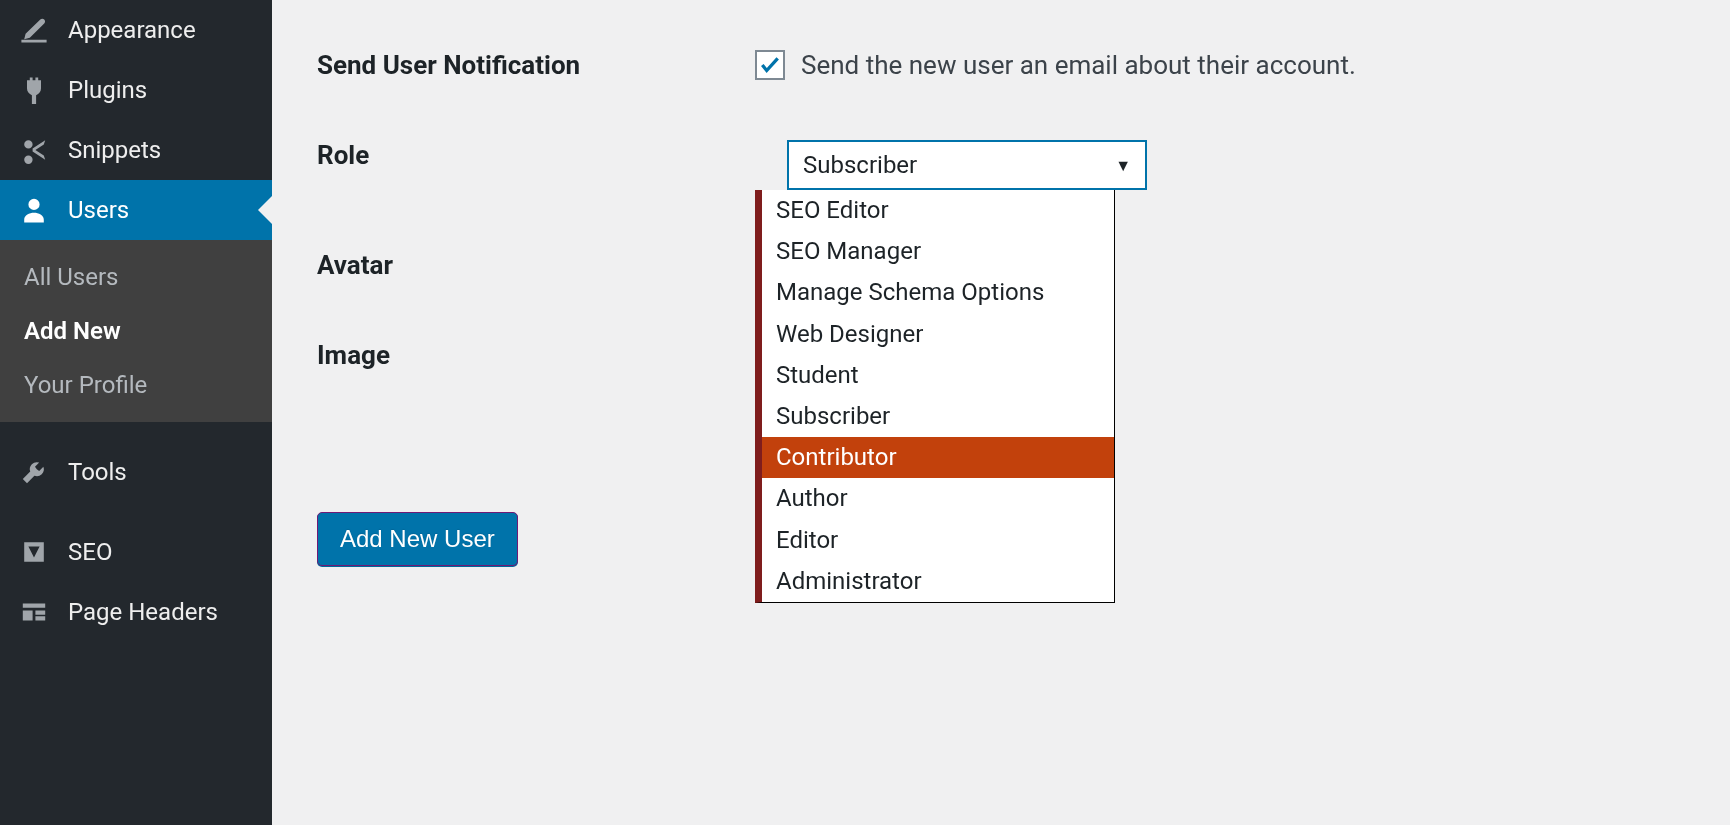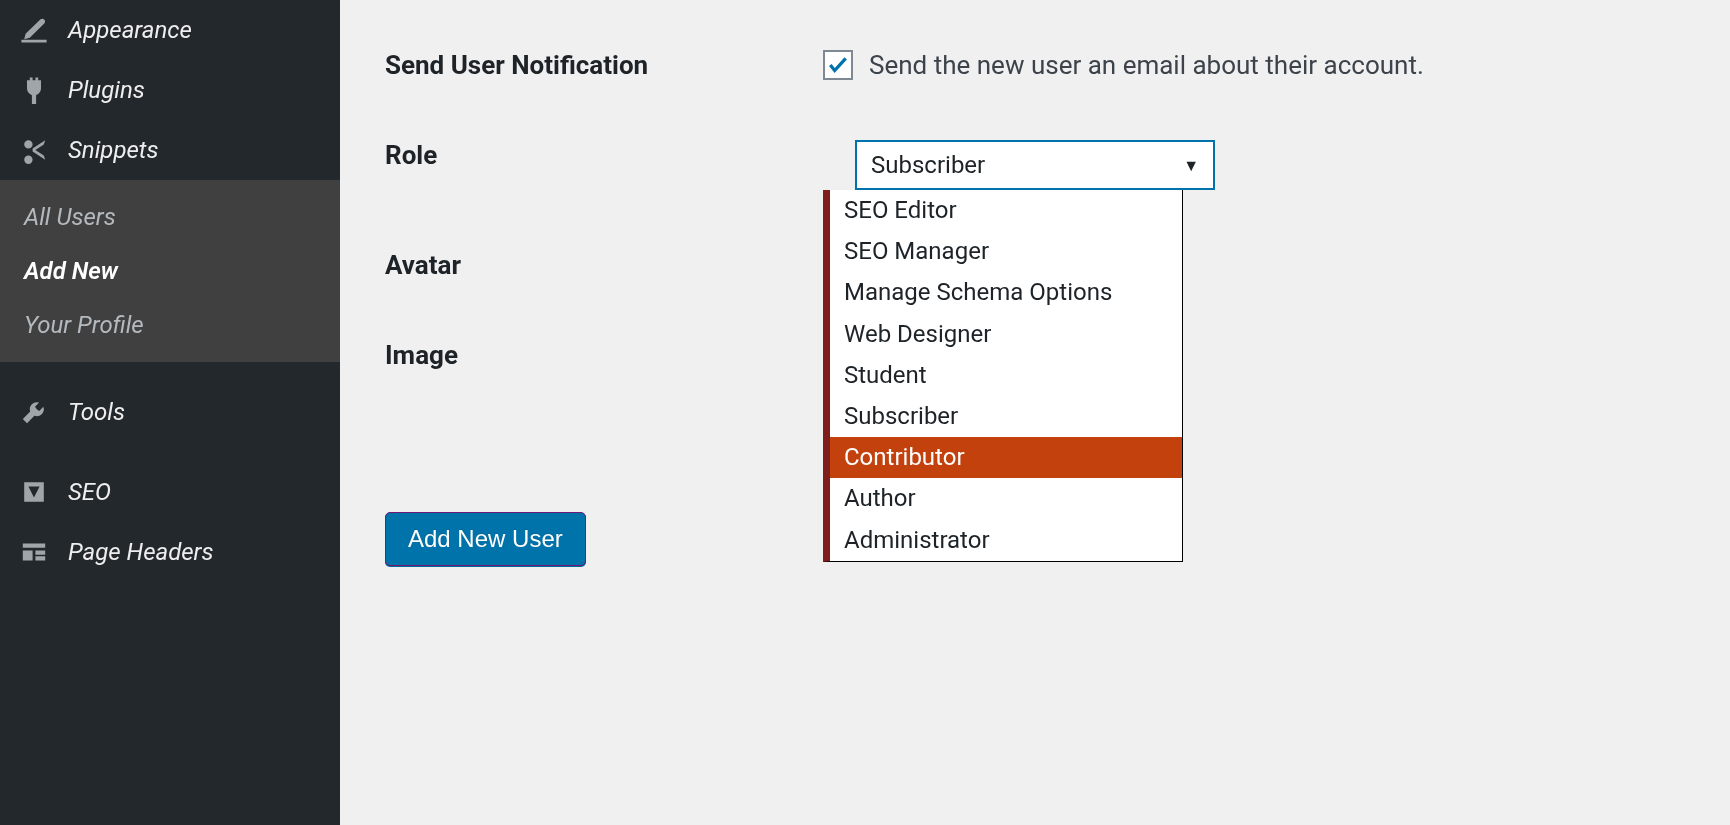--- a/index.html
+++ b/index.html
@@ -5,27 +5,26 @@
 * { margin: 0; padding: 0; box-sizing: border-box; }
 body {
   font-family: -apple-system, BlinkMacSystemFont, "Segoe UI", Roboto, sans-serif;
   background: #f0f0f1;
   display: flex;
   width: 1730px;
   height: 825px;
   overflow: hidden;
 }
 .sidebar {
-  width: 340px;
+  width: 272px;
   background: #23282d;
   color: #eee;
   display: flex;
   flex-direction: column;
   font-size: 24px;
-  font-style: italic;
 }
 .sidebar-item {
   display: flex;
   align-items: center;
   padding: 16px 20px;
   color: #eee;
   cursor: pointer;
   position: relative;
 }
 .sidebar-item .icon-wrap {
@@ -181,20 +180,28 @@
     </span>
     <span>Plugins</span>
   </div>
   <div class="sidebar-item">
     <span class="icon-wrap">
       <svg width="28" height="28" viewBox="0 0 20 20">
           <path class="icon-svg" d="M6 3a3 3 0 100 6 3 3 0 000-6zm0 11a3 3 0 100 6 3 3 0 000-6zm3-5l9-6-1 3-6 4 6 4 1 3-9-6v-2z"></path>
         </svg>
     </span>
     <span>Snippets</span>
+  </div>
+  <div class="sidebar-item active">
+    <span class="icon-wrap">
+      <svg width="28" height="28" viewBox="0 0 20 20">
+          <path class="icon-svg" d="M10 10a4 4 0 100-8 4 4 0 000 8zm0 2c-3.3 0-7 1.7-7 5v2h14v-2c0-3.3-3.7-5-7-5z"></path>
+        </svg>
+    </span>
+    <span>Users</span>
   </div>
   <div class="submenu">
     <div class="submenu-item">All Users</div>
     <div class="submenu-item current">Add New</div>
     <div class="submenu-item">Your Profile</div>
   </div>
   <div class="sidebar-separator"></div>
   <div class="sidebar-item">
     <span class="icon-wrap">
       <svg width="28" height="28" viewBox="0 0 20 20">
@@ -246,20 +253,21 @@
         </div>
         <div class="dropdown">
           <div class="dropdown-item">SEO Editor</div>
           <div class="dropdown-item">SEO Manager</div>
           <div class="dropdown-item">Manage Schema Options</div>
           <div class="dropdown-item">Web Designer</div>
           <div class="dropdown-item">Student</div>
           <div class="dropdown-item">Subscriber</div>
           <div class="dropdown-item highlighted">Contributor</div>
           <div class="dropdown-item">Author</div>
+          <div class="dropdown-item">Editor</div>
           <div class="dropdown-item">Administrator</div>
         </div>
       </div>
     </div>
   </div>
 
   <div class="form-row">
     <div class="form-label">Avatar</div>
   </div>
 

